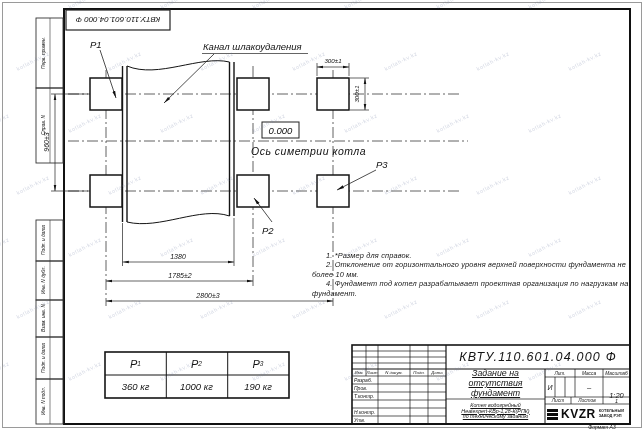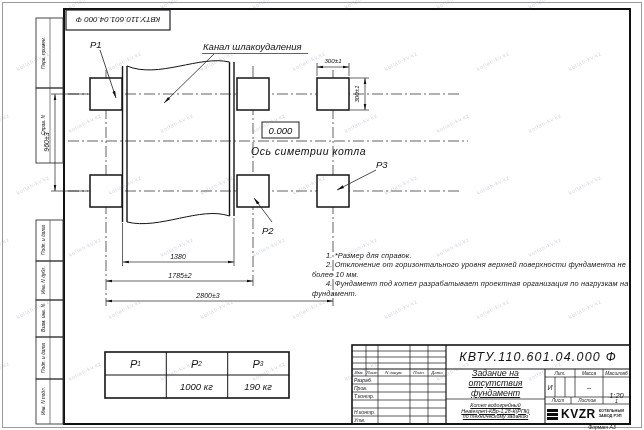--- a/index.html
+++ b/index.html
@@ -185,20 +185,21 @@
       <sub>1</sub>
   </div>
   <div class="tx ptab-h" style="left:166px;top:352px;width:61px;height:23px;">
     <span>P</span>
       <sub>2</sub>
   </div>
   <div class="tx ptab-h" style="left:227px;top:352px;width:62px;height:23px;">
     <span>P</span>
       <sub>3</sub>
   </div>
+  <div class="tx ptab-v" style="left:105px;top:375px;width:61px;height:23px;">360 кг</div>
   <div class="tx ptab-v" style="left:166px;top:375px;width:61px;height:23px;">1000 кг</div>
   <div class="tx ptab-v" style="left:227px;top:375px;width:62px;height:23px;">190 кг</div>
 
   <div class="tx" style="left:446px;top:345px;width:184px;height:24px;font-size:12.5px;letter-spacing:1.2px;">КВТУ.110.601.04.000  Ф</div>
 
   <div class="tx col" style="left:446px;top:369px;width:99px;height:30px;font-size:8.8px;">
     <span>Задание на</span>
     <span>отсутствия</span>
     <span>фундамент</span>
   </div>

